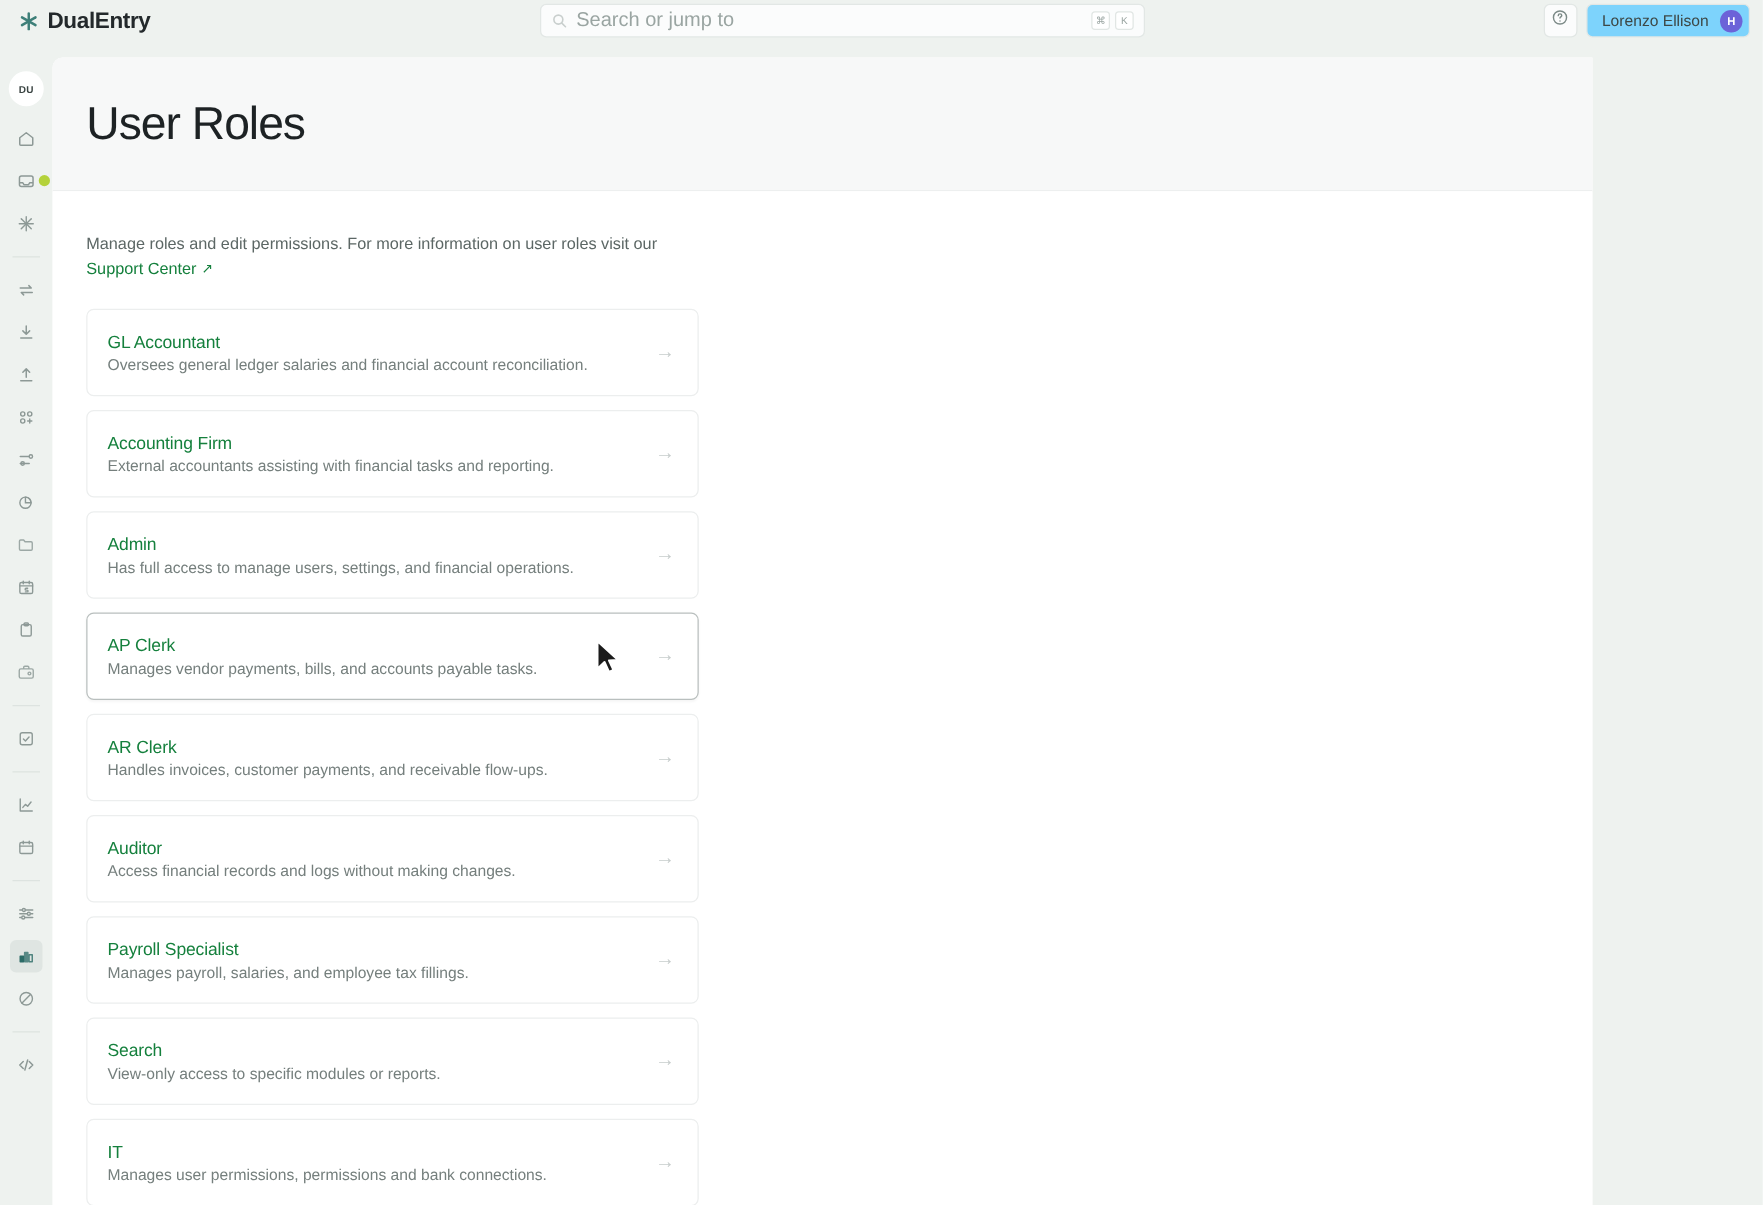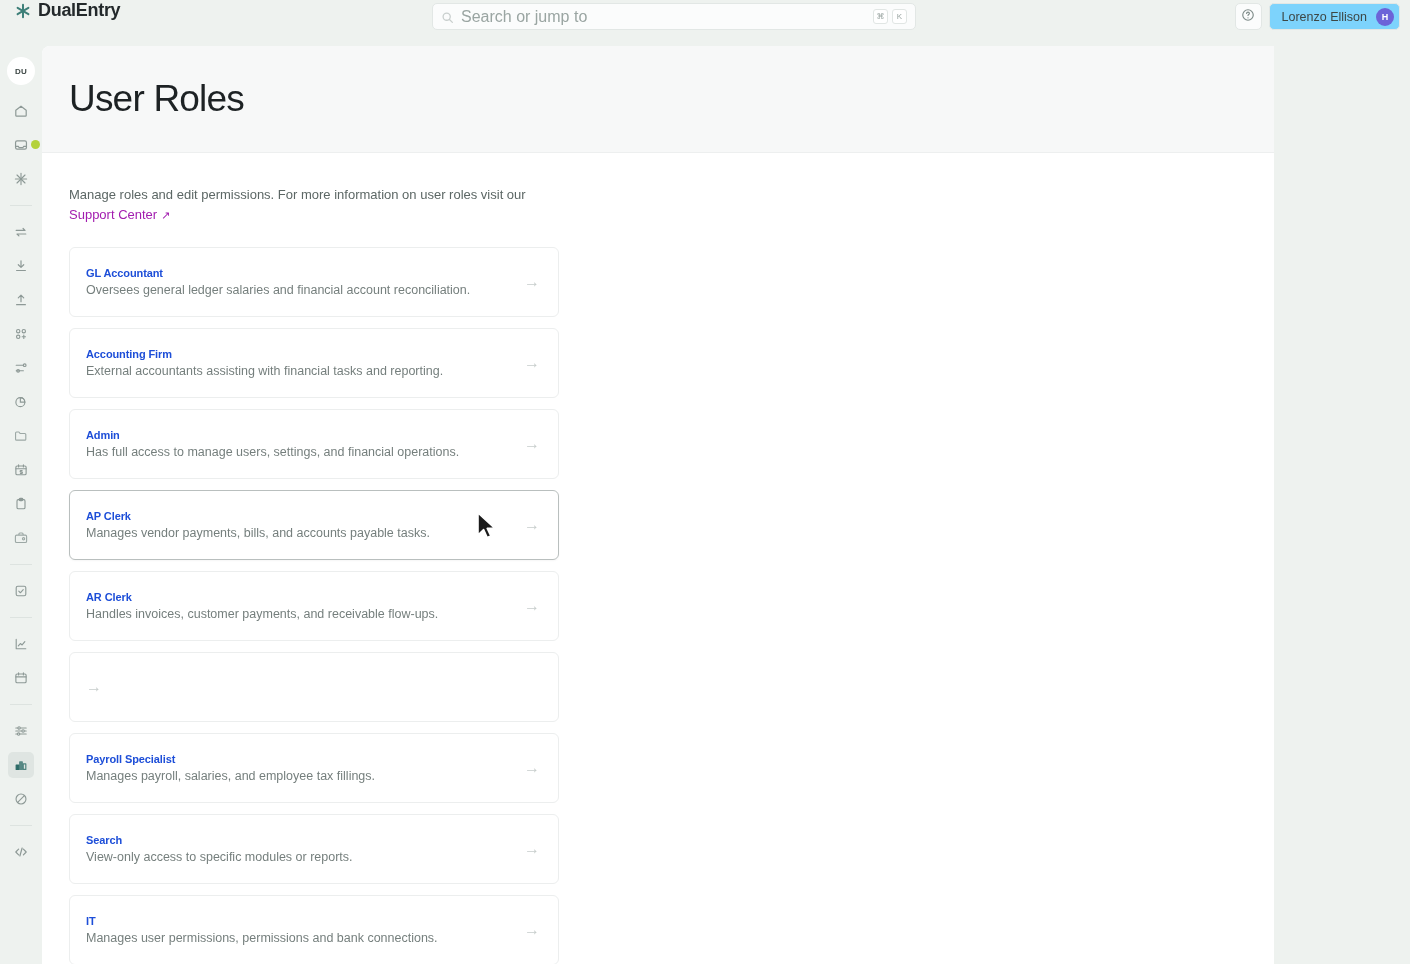--- a/index.html
+++ b/index.html
@@ -8,21 +8,21 @@
     font-family: "Liberation Sans", sans-serif;
     background: #eef2ef;
     overflow: hidden;
   }
   #app { position: relative; width: 1410px; height: 964px; }
 
   
   .topbar {
     position: absolute; top: 0; left: 0; width: 1410px; height: 33px;
     background: #eef2ef;
-    display: flex; align-items: flex-start;
+    display: flex; align-items: center;
   }
   .brand {
     display: flex; align-items: center; gap: 6px;
     margin-left: 14px;
   }
   .brand-mark { width: 18px; height: 18px; position: relative; display:block; }
   .brand-text {
     font-size: 18px; font-weight: bold; color: #23292b; letter-spacing: -0.3px;
   }
   .search-wrap {
@@ -108,37 +108,37 @@
   }
   .page-title {
     margin-left: 27px;
     font-size: 37px; font-weight: normal; color: #1d2224; letter-spacing: -0.8px;
   }
   .body-area { padding: 32px 0 0 27px; background: #fff; height: 824px; }
   .intro {
     font-size: 13px; color: #5c6765; line-height: 20px; max-width: 520px;
   }
   .intro-link {
-    color: #a21caf; text-decoration: none; display: inline-flex;
+    color: #15803d; text-decoration: none; display: inline-flex;
     align-items: center; gap: 4px;
   }
   .intro-link .arr { font-size: 11px; }
 
   .cards { margin-top: 22px; width: 490px; }
   .card {
     width: 490px; height: 70px;
     border: 1px solid #eceeee; border-radius: 6px;
     background: #fff; margin-bottom: 11px;
     display: flex; align-items: center; padding: 0 16px;
     position: relative;
   }
   .card.hovered { border-color: #b9bfbe; box-shadow: 0 1px 2px rgba(0,0,0,.04); gap: 20px; }
   .card-texts { flex: 1; }
   .card-title {
-    font-size: 11px; font-weight: bold; color: #1d4ed8; margin-bottom: 4px;
+    font-size: 14px; font-weight: normal; color: #15803d; margin-bottom: 4px;
     letter-spacing: -0.1px;
   }
   .card-desc { font-size: 12.5px; color: #757f7d; }
   .card-arrow { color: #c7cdcc; font-size: 16px; line-height: 1; padding-right: 2px; }
 
   
   .cursor { position: absolute; left: 474px; top: 510px; width: 24px; height: 34px; pointer-events: none; }
 </style>
 </head>
 <body>
@@ -428,20 +428,24 @@
 
         <div class="card">
           <div class="card-texts">
             <div class="card-title">AR Clerk</div>
             <div class="card-desc">Handles invoices, customer payments, and receivable flow-ups.</div>
           </div>
           <span class="card-arrow">→</span>
         </div>
 
         <div class="card">
+          <div class="card-texts">
+            <div class="card-title">Auditor</div>
+            <div class="card-desc">Access financial records and logs without making changes.</div>
+          </div>
           <span class="card-arrow">→</span>
         </div>
 
         <div class="card">
           <div class="card-texts">
             <div class="card-title">Payroll Specialist</div>
             <div class="card-desc">Manages payroll, salaries, and employee tax fillings.</div>
           </div>
           <span class="card-arrow">→</span>
         </div>

